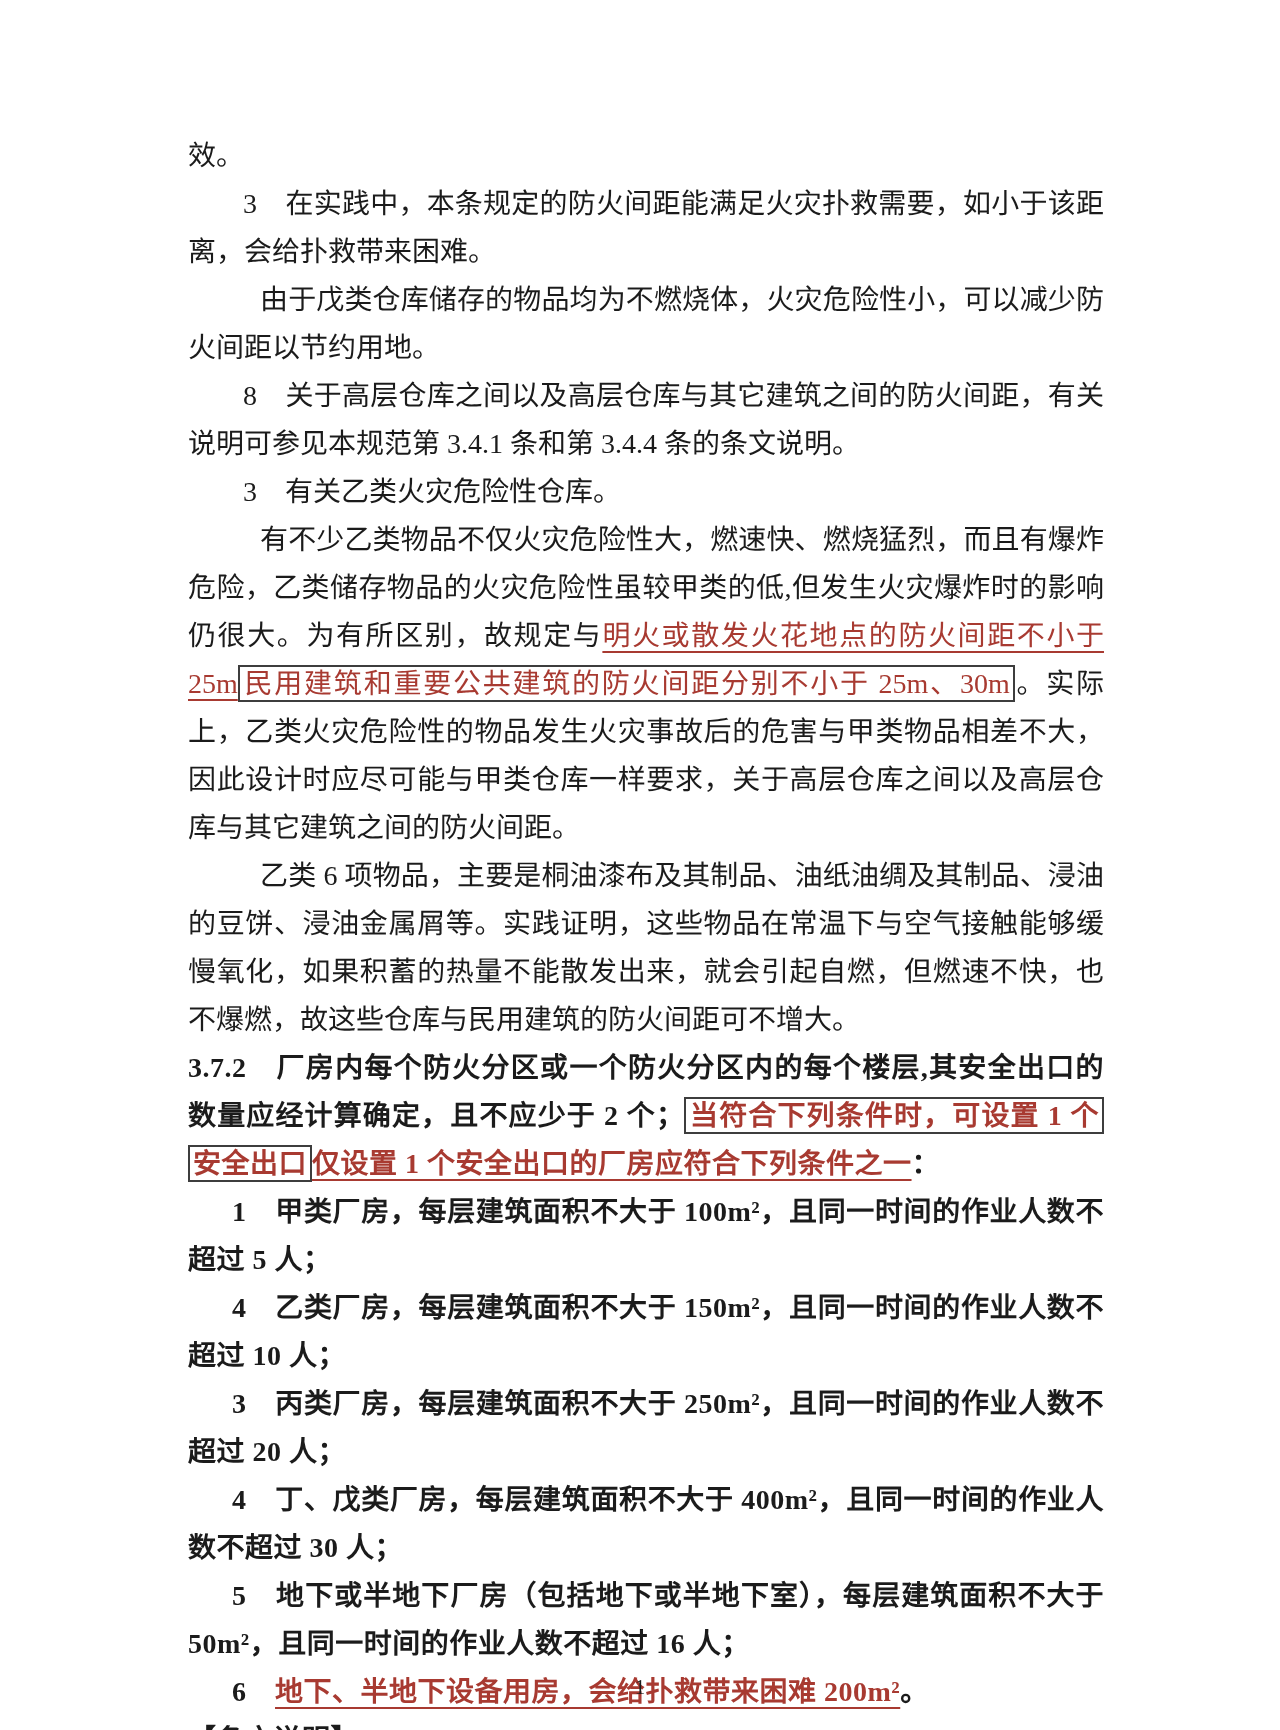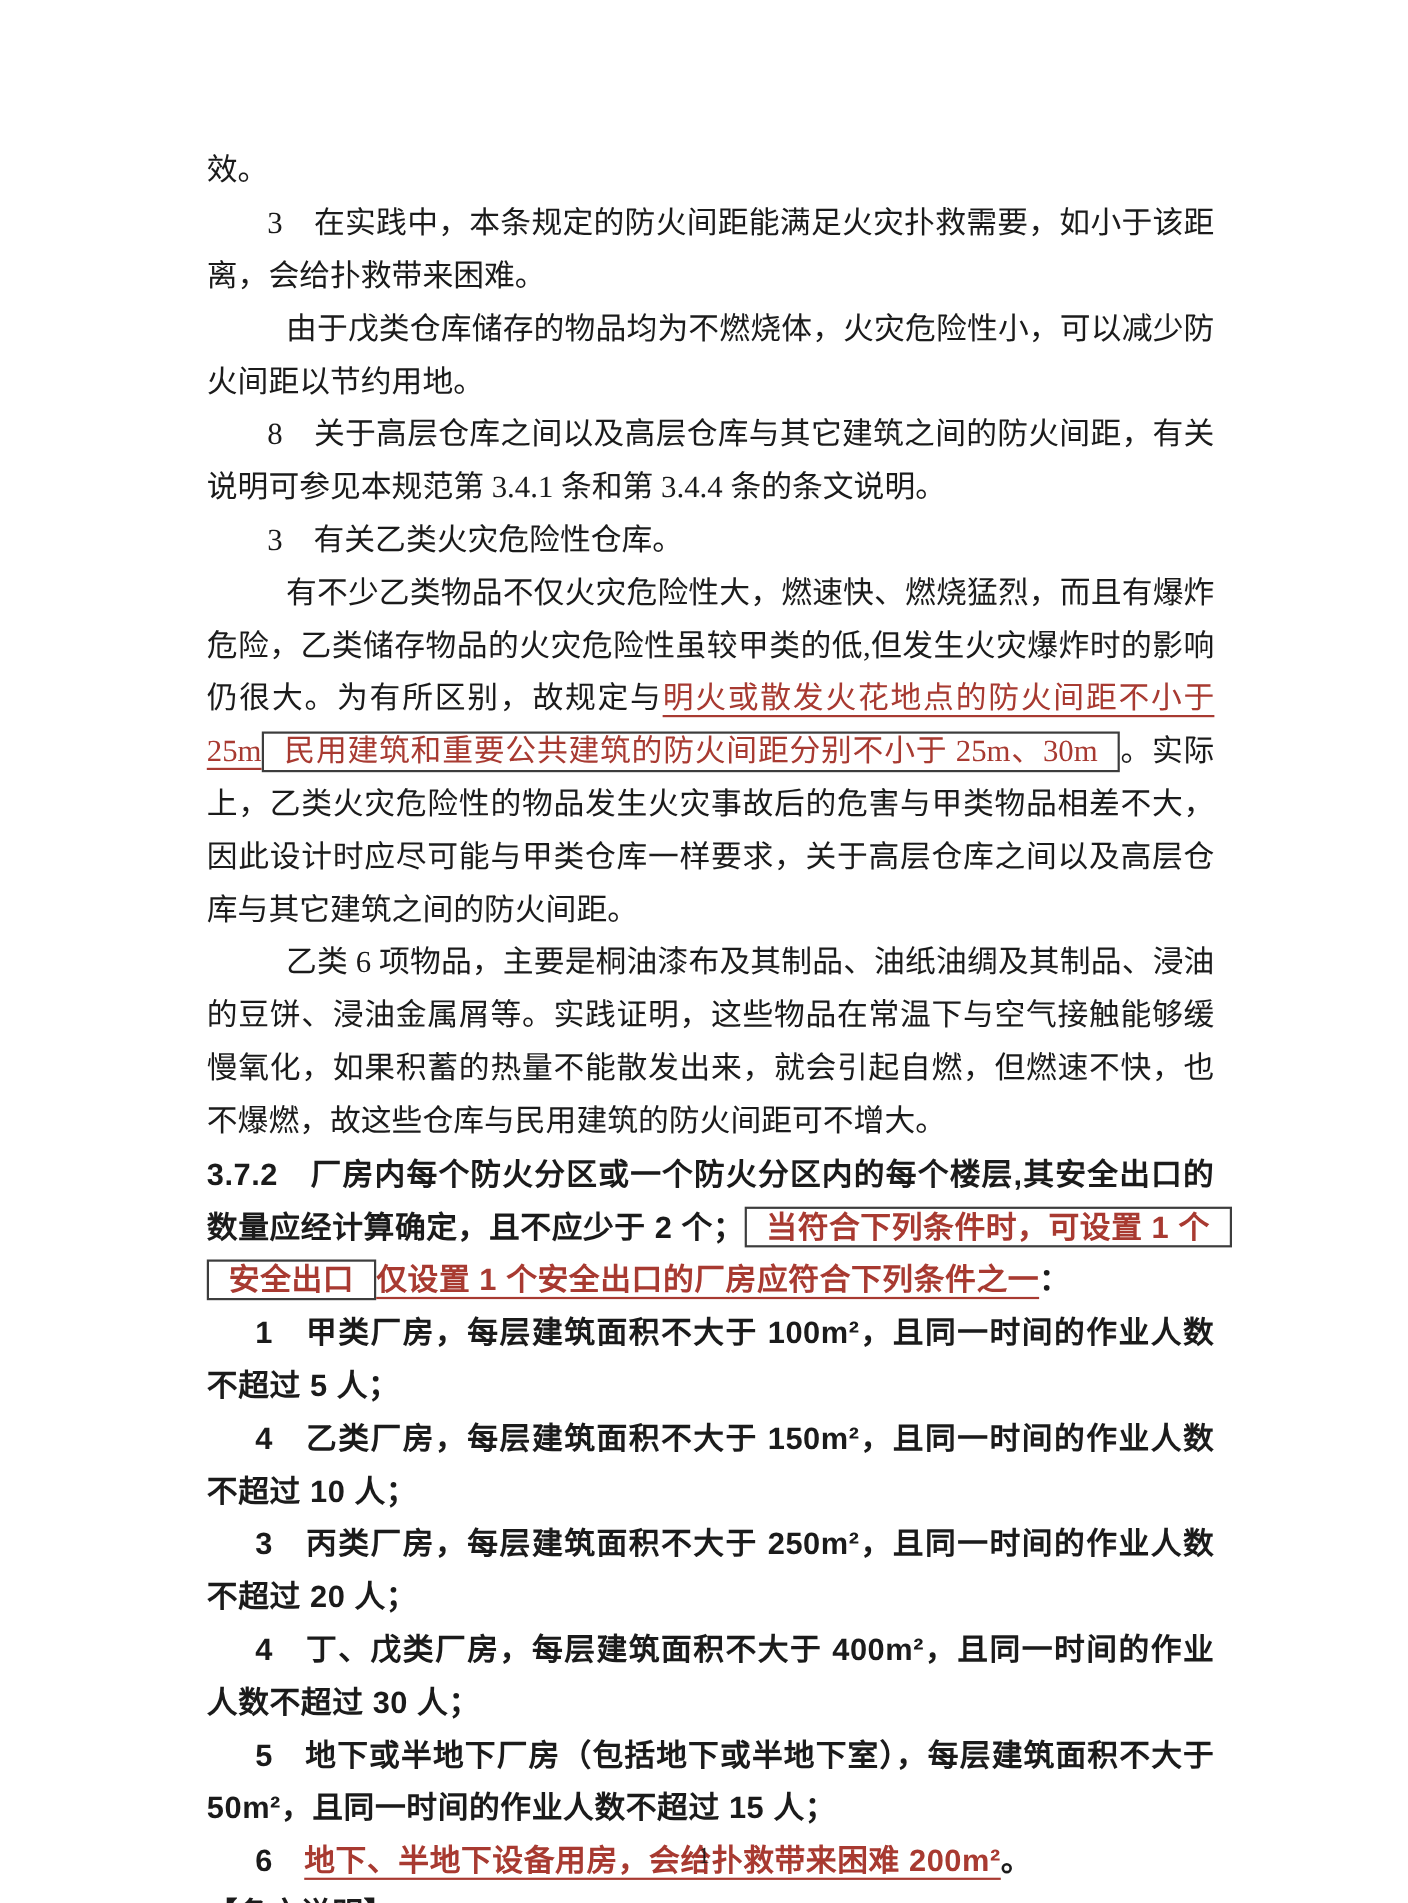--- a/index.html
+++ b/index.html
@@ -30,38 +30,38 @@
   }
   
   .cont       { text-indent: 0; }
   .para       { text-indent: 72px; }
   .para-num   { text-indent: 55px; }
   .clause     { text-indent: 0; }
   .clause-item{ text-indent: 44px; }
 
   
   .clause, .clause-item, .section-label {
-    font-family: Liberation Sans, sans-serif;
+    font-family: Liberation Serif, serif;
     font-weight: bold;
     letter-spacing: 0.5px;
   }
   .section-label { text-indent: 0; }
 
   
   .red-u {
     color: #a83a31;
     text-decoration: underline;
     text-decoration-color: #a83a31;
     text-decoration-thickness: 2px;
     text-underline-offset: 6px;
   }
   .red-box {
     color: #a83a31;
     border: 2px solid #3d3d3d;
-    padding: 1px 18px;
+    padding: 1px 3px;
     -webkit-box-decoration-break: clone;
     box-decoration-break: clone;
   }
   .footer {
     position: absolute;
     left: 0;
     top: 1672px;
     width: 1280px;
     text-align: center;
     font-size: 21px;
@@ -92,21 +92,21 @@
   <p class="line clause"><span>3.7.2　厂房内每个防火分区或一个防火分区内的每个楼层,其安全出口的数量应经计算确定，且不应少于 2 个；</span><span class="red-box">当符合下列条件时，可设置 1 个安全出口</span><span class="red-u">仅设置 1 个安全出口的厂房应符合下列条件之一</span><span>：</span></p>
 
   <p class="line clause-item"><span>1　甲类厂房，每层建筑面积不大于 100m²，且同一时间的作业人数不超过 5 人；</span></p>
 
   <p class="line clause-item"><span>4　乙类厂房，每层建筑面积不大于 150m²，且同一时间的作业人数不超过 10 人；</span></p>
 
   <p class="line clause-item"><span>3　丙类厂房，每层建筑面积不大于 250m²，且同一时间的作业人数不超过 20 人；</span></p>
 
   <p class="line clause-item"><span>4　丁、戊类厂房，每层建筑面积不大于 400m²，且同一时间的作业人数不超过 30 人；</span></p>
 
-  <p class="line clause-item"><span>5　地下或半地下厂房（包括地下或半地下室），每层建筑面积不大于 50m²，且同一时间的作业人数不超过 15 人；</span></p>
+  <p class="line clause-item"><span>5　地下或半地下厂房（包括地下或半地下室），每层建筑面积不大于 50m²，且同一时间的作业人数不超过 16 人；</span></p>
 
   <p class="line clause-item"><span>6　</span><span class="red-u">地下、半地下设备用房，会给扑救带来困难 200m²</span><span>。</span></p>
 
   <p class="line section-label"><span>【条文说明】</span></p>
 
 </div>
 
 <div class="footer">1</div>
 
 </body></html>

